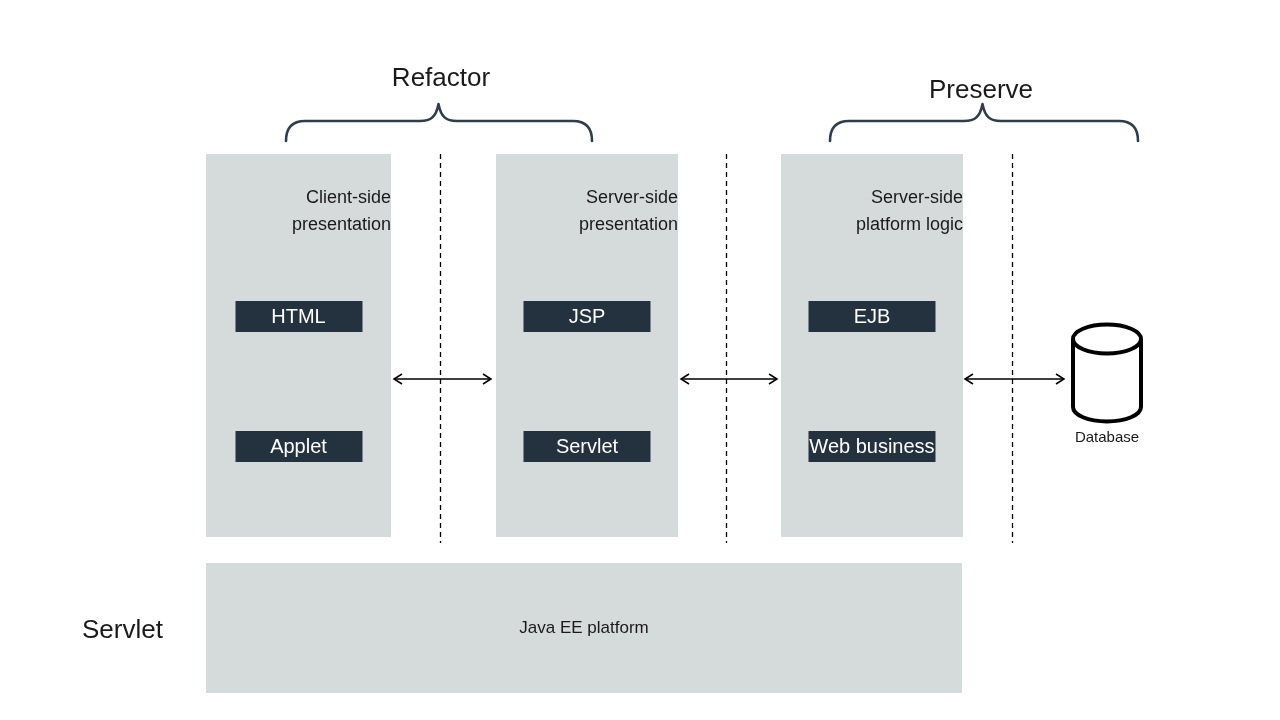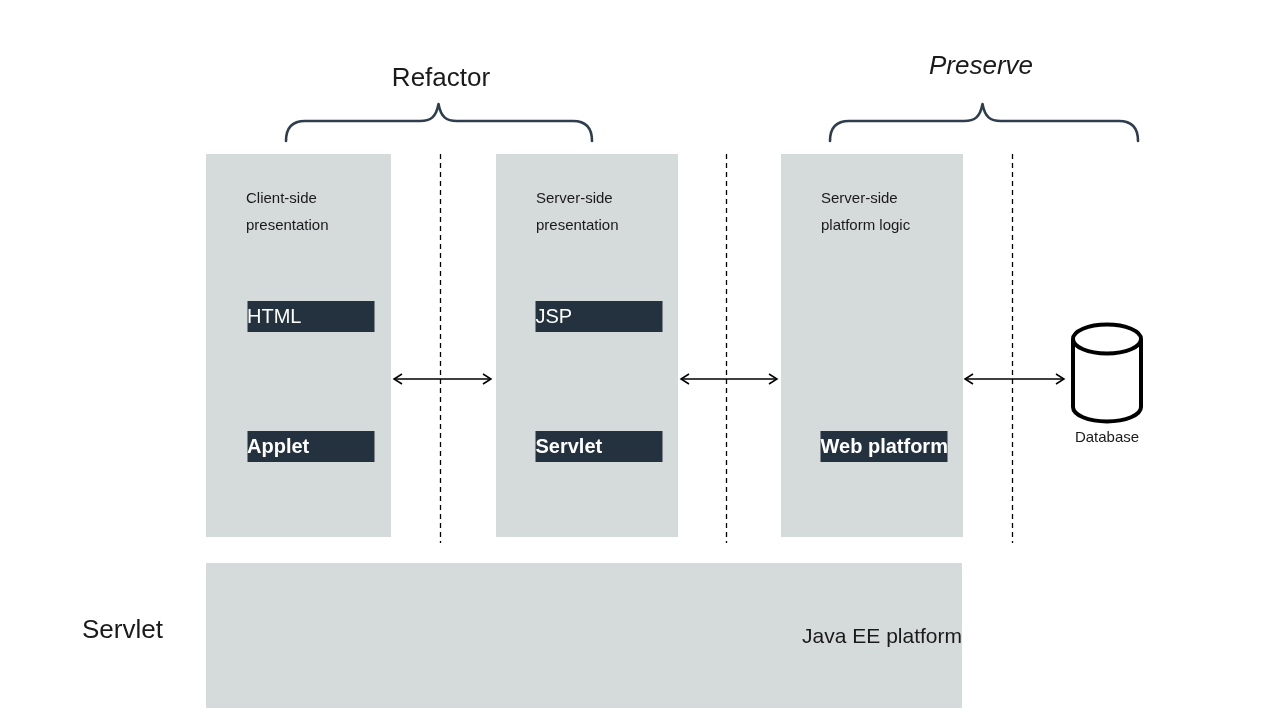--- a/index.html
+++ b/index.html
@@ -36,68 +36,67 @@
   .arrow  { stroke: var(--line); stroke-width: 1.5; fill: none; }
   .cyl    { stroke: var(--line); stroke-width: 4; fill: #ffffff; }
 
   .big-label {
     position: absolute;
     font-size: 26px;
     color: var(--text);
     white-space: nowrap;
   }
   .label-refactor { left: 441px; top: 62px; transform: translateX(-50%); }
-  .label-preserve { left: 981px; top: 50px; transform: translateX(-50%); font-style: italic; }
+  .label-preserve { left: 981px; top: 74px; transform: translateX(-50%); }
   .label-upgrade  { left: 82px;  top: 614px; }
 
   .column {
     position: absolute;
     top: 154px;
     height: 383px;
     background: var(--column-fill);
   }
   .col-1 { left: 206px; width: 185px; }
   .col-2 { left: 496px; width: 182px; }
   .col-3 { left: 781px; width: 182px; }
 
   .col-title {
     position: absolute;
     top: 30px; left: 0; right: 0;
-    text-align: left;
-    font-size: 15px;
+    text-align: right;
+    font-size: 18px;
     line-height: 27px;
     color: var(--text);
     margin-left: 40px;
   }
   .box {
     position: absolute;
     left: 50%;
     transform: translateX(-50%);
     width: 127px;
     height: 31px;
     background: var(--box-fill);
     color: var(--box-text);
     font-size: 20px;
     line-height: 31px;
-    text-align: left;
+    text-align: center;
     white-space: nowrap;
-    margin-left: 12px;
   }
   .box-row1 { top: 147px; }
-  .box-row2 { top: 277px; font-weight: bold; }
+  .box-row2 { top: 277px; }
 
   .platform-bar {
     position: absolute;
     left: 206px; top: 563px;
-    width: 756px; height: 145px;
+    width: 756px; height: 130px;
     background: var(--column-fill);
     display: flex;
     align-items: center;
-    justify-content: flex-end;
-    font-size: 21px;
+    justify-content: center;
+    font-size: 17px;
     color: var(--text);
   }
   .db-label {
     position: absolute;
     left: 1107px; top: 428px;
     transform: translateX(-50%);
     font-size: 15px;
     color: var(--text);
     white-space: nowrap;
   }
@@ -161,21 +160,22 @@
     </div>
     <div class="box box-row2">Servlet</div>
     <div class="box box-row1">JSP</div>
   </div>
 
   <div class="column col-3">
     <div class="col-title">
       <span>Server-side</span><br>
       <span>platform logic</span>
     </div>
-    <div class="box box-row2">Web platform</div>
+    <div class="box box-row1">EJB</div>
+    <div class="box box-row2">Web business</div>
   </div>
 
   <div class="db-label">Database</div>
 
   <div class="platform-bar">
     <span>Java EE platform</span>
   </div>
 
 </div>
 

